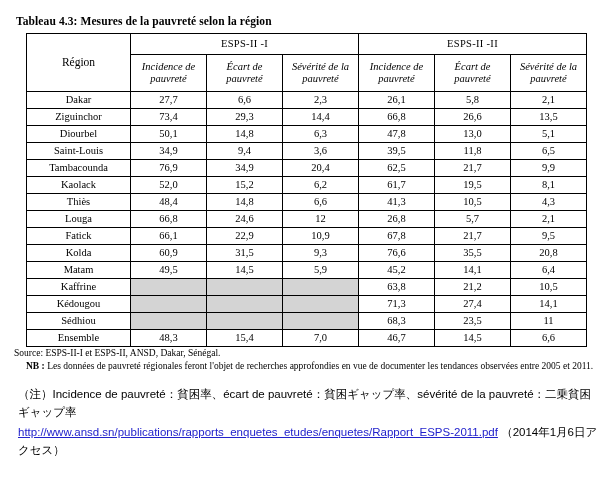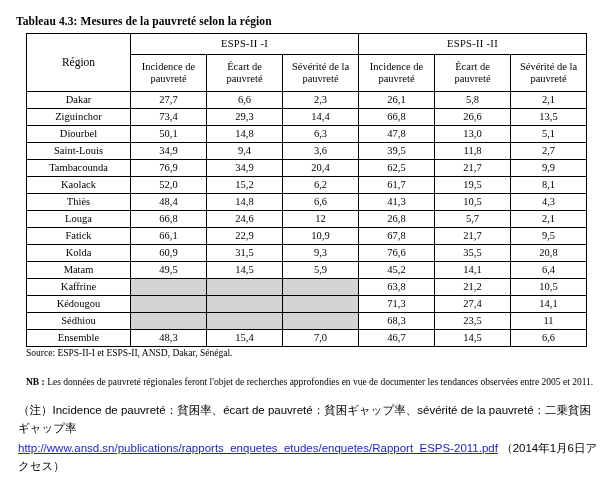--- a/index.html
+++ b/index.html
@@ -46,46 +46,46 @@
     font-weight: bold;
     font-size: 11px;
     letter-spacing: 0.3px;
     height: 18px;
   }
   .colhdr {
     font-weight: bold;
     font-size: 10px;
     height: 34px;
     line-height: 1.15;
+    font-style: italic;
   }
   .region-hdr {
     font-weight: normal;
     font-size: 11.5px;
   }
   .region-cell {
     font-size: 11px;
     margin-top: 32px;
   }
   td.thickleft { border-left: 2px solid #000; }
   td.thickright { border-right: 2px solid #000; }
   td.thicktop { border-top: 2px solid #000; }
   td.thickbottom { border-bottom: 2px solid #000; }
   .blank { background: #d4d4d4; }
   .row-h { height: 17px; }
   .note {
     font-size: 9.5px;
-    margin-left: 12px;
     margin-top: 1px;
     line-height: 1.25;
   }
   .nb {
     font-size: 9.5px;
     margin-left: 12px;
     line-height: 1.3;
-    margin-top: 16px;
+    margin-top: 0px;
   }
   .jp {
     font-size: 11.5px;
     line-height: 1.55;
     margin-left: 4px;
     margin-top: 14px;
     font-family: "Liberation Sans", sans-serif;
   }
   .jp p {
     margin: 0 0 2px 0;
@@ -163,21 +163,21 @@
         <td>13,0</td>
         <td class="thickright">5,1</td>
       </tr>
       <tr class="row-h">
         <td class="region-cell thickleft">Saint-Louis</td>
         <td>34,9</td>
         <td>9,4</td>
         <td>3,6</td>
         <td>39,5</td>
         <td>11,8</td>
-        <td class="thickright">2,7</td>
+        <td class="thickright">6,5</td>
       </tr>
       <tr class="row-h">
         <td class="region-cell thickleft">Tambacounda</td>
         <td>76,9</td>
         <td>34,9</td>
         <td>20,4</td>
         <td>62,5</td>
         <td>21,7</td>
         <td class="thickright">9,9</td>
       </tr>

